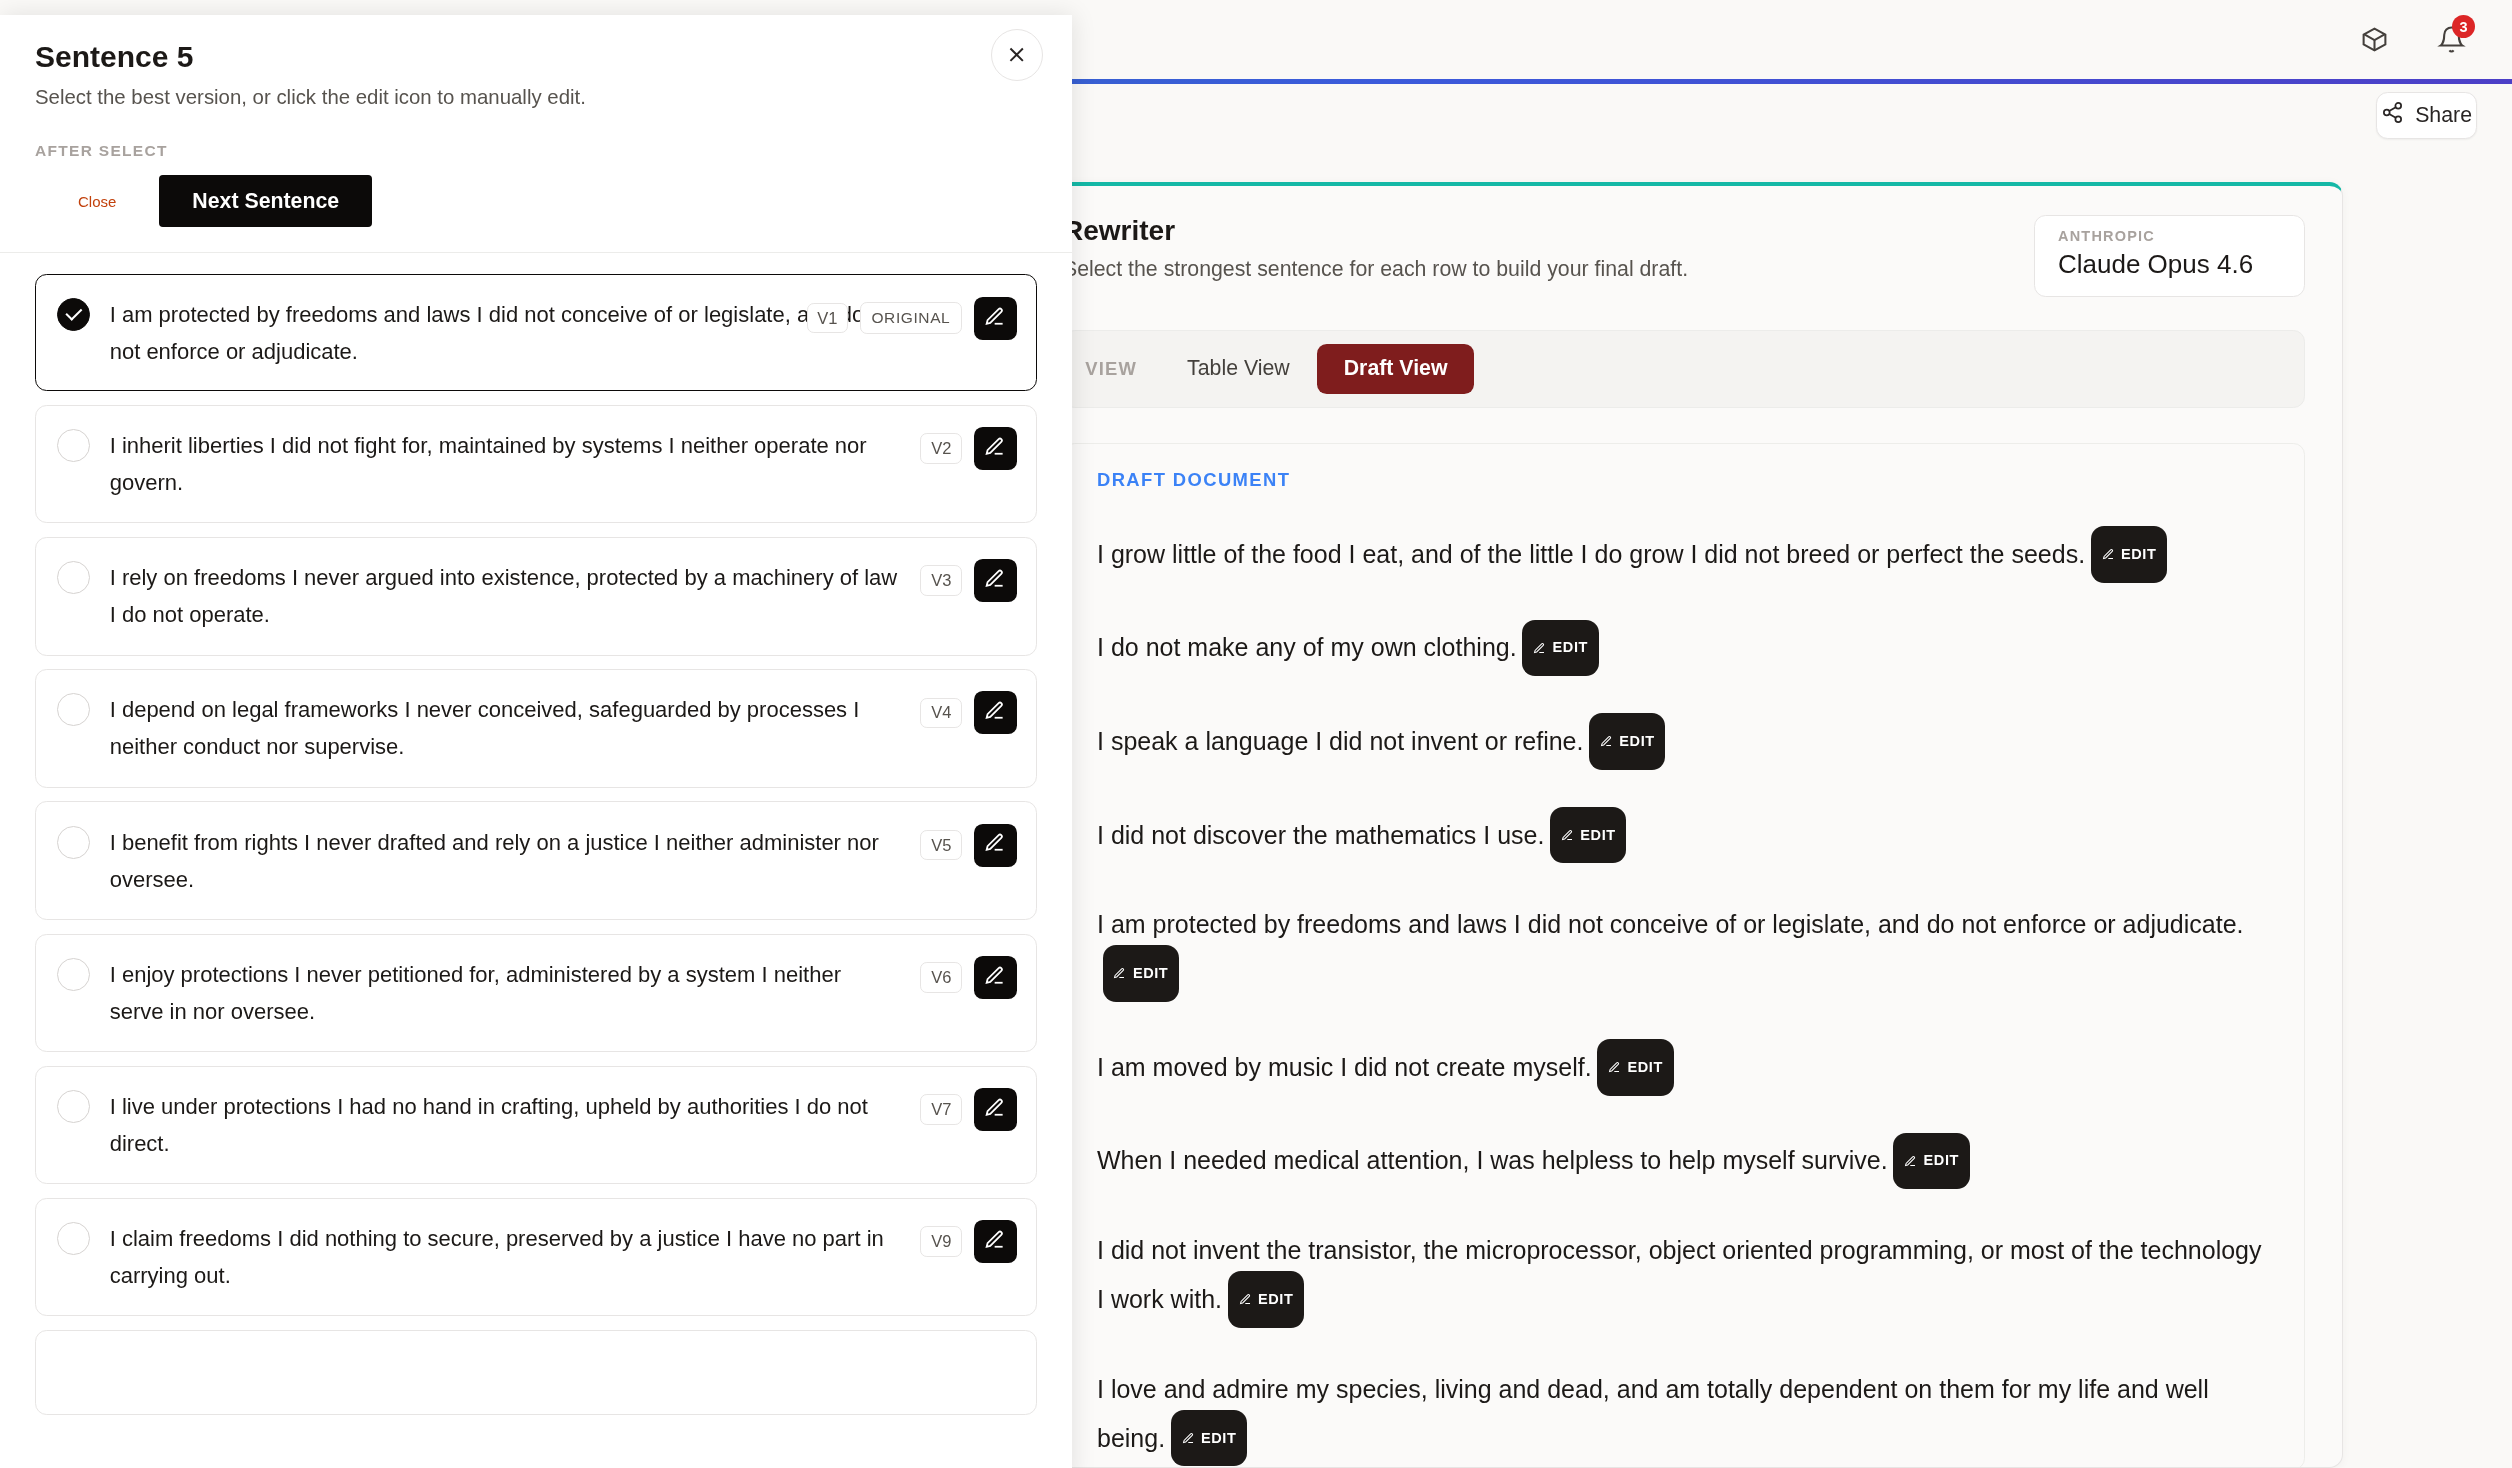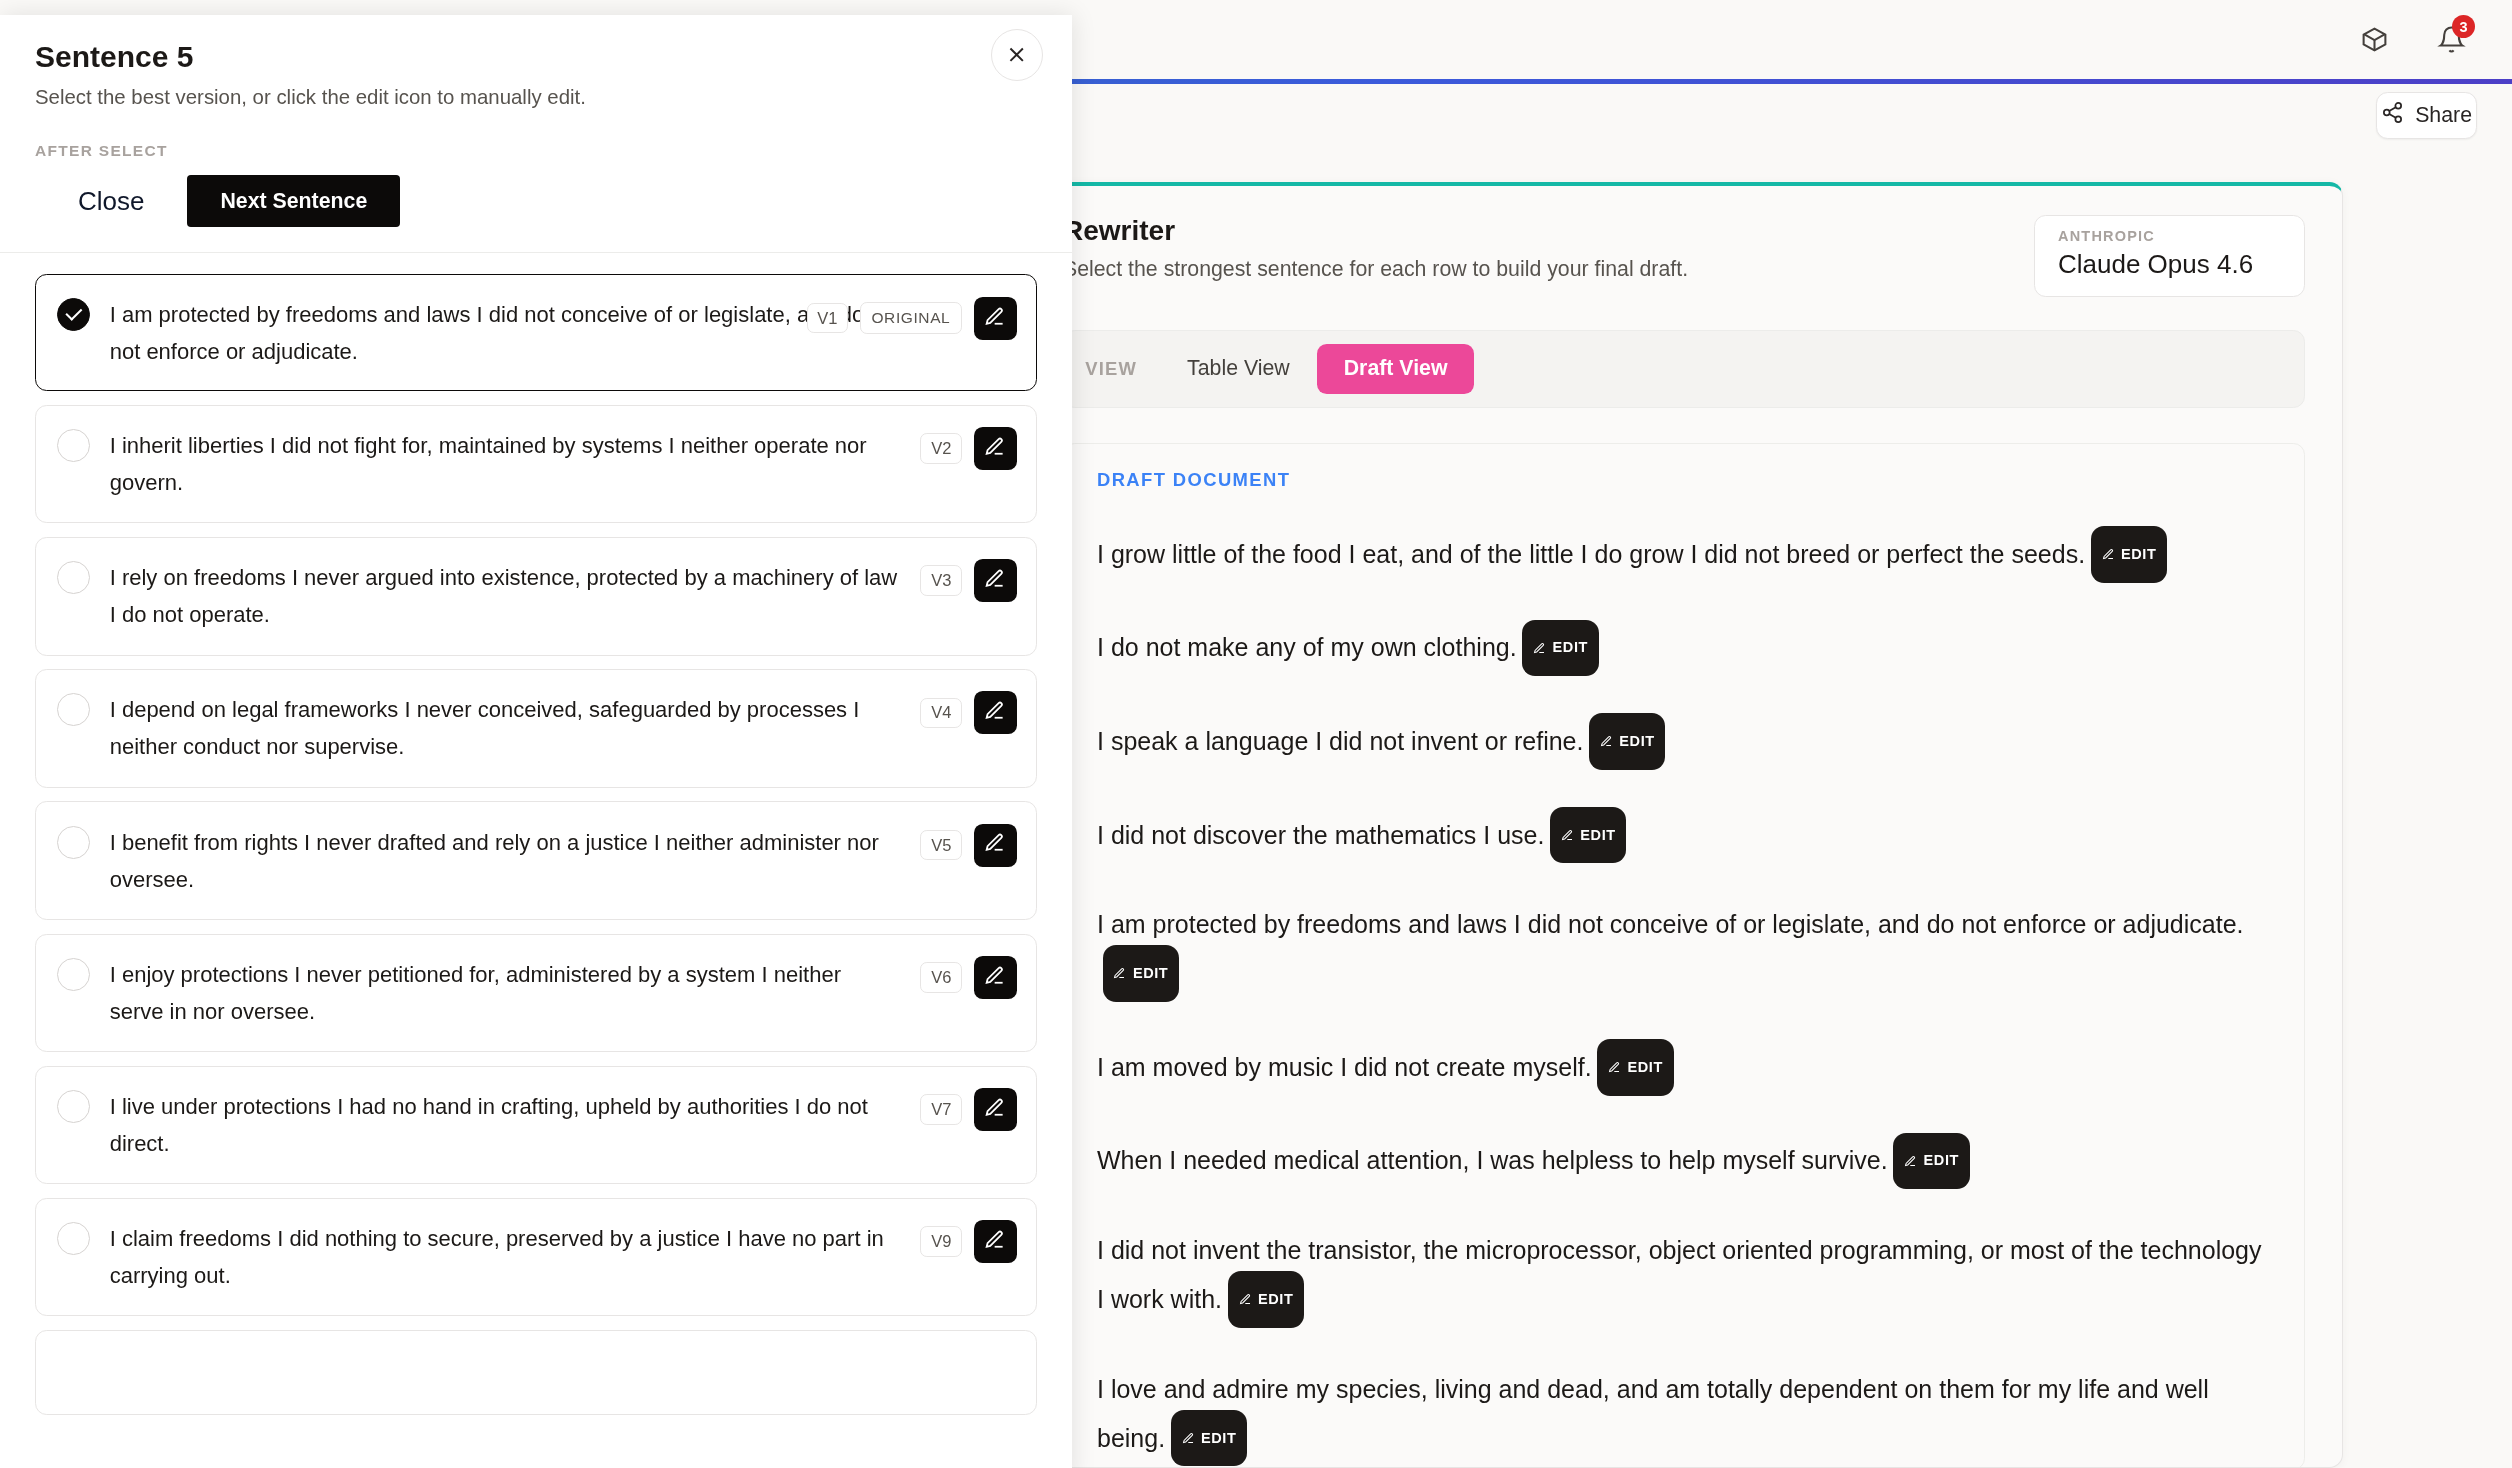--- a/index.html
+++ b/index.html
@@ -78,21 +78,21 @@
     margin: 33px 37px 0 37px;
     background: #f4f3f1; border: 1px solid #ececea; border-radius: 11.6px;
     height: 78px; display: flex; align-items: center; padding: 0 21.3px; gap: 23px;
   }
   .viewlabel { font-size: 18.4px; letter-spacing: 1.2px; color: #a8a29e; font-weight: 600; }
   .seg { display: flex; gap: 0; background: transparent; }
   .seg button {
     font-family: inherit; font-size: 21.3px; height: 50px; padding: 0 27px;
     border: none; border-radius: 9.7px; background: transparent; color: #44403c;
   }
-  .seg button.active { background: #ec4899; color: #fff; font-weight: 600; }
+  .seg button.active { background: #7f1d1d; color: #fff; font-weight: 600; }
 
   .draft {
     margin: 35px 37px 0 37px;
     background: #fbfaf9; border: 1px solid #ededea; border-radius: 11.6px;
     padding: 25px 33px 29px 33px; height: 1027px; overflow: hidden;
   }
   .draft-label { font-size: 18.4px; letter-spacing: 1.4px; color: #3b82f6; font-weight: 600; }
   .draft-body { margin-top: 37px; }
   .para { font-size: 25px; line-height: 45px; color: #1c1917; margin-bottom: 37px; }
   .edit-chip {
@@ -119,21 +119,21 @@
     border: 1px solid #e7e5e4; background: #fff;
     display: flex; align-items: center; justify-content: center;
     font-size: 25px; color: #292524;
   }
   .after-label {
     margin: 33px 0 0 35px; font-size: 15.5px; letter-spacing: 1.3px;
     color: #a8a29e; font-weight: 600;
   }
   .actions { margin: 15.5px 0 0 35px; display: flex; }
   .btn-close {
-    height: 52px; padding: 0 43px; font-size: 26px; color: #0f172a;
+    height: 52px; padding: 0 43px; font-size: 15px; color: #c2410c;
     background: #fff; border: none;
     font-family: inherit;
   }
   .btn-next {
     height: 52px; padding: 0 33px; font-size: 21.3px; font-weight: 700; color: #fff;
     background: #0c0a09; border: none; border-radius: 3.9px;
     font-family: inherit;
   }
   .divider { margin-top: 25px; height: 1px; background: #ececea; }
 

